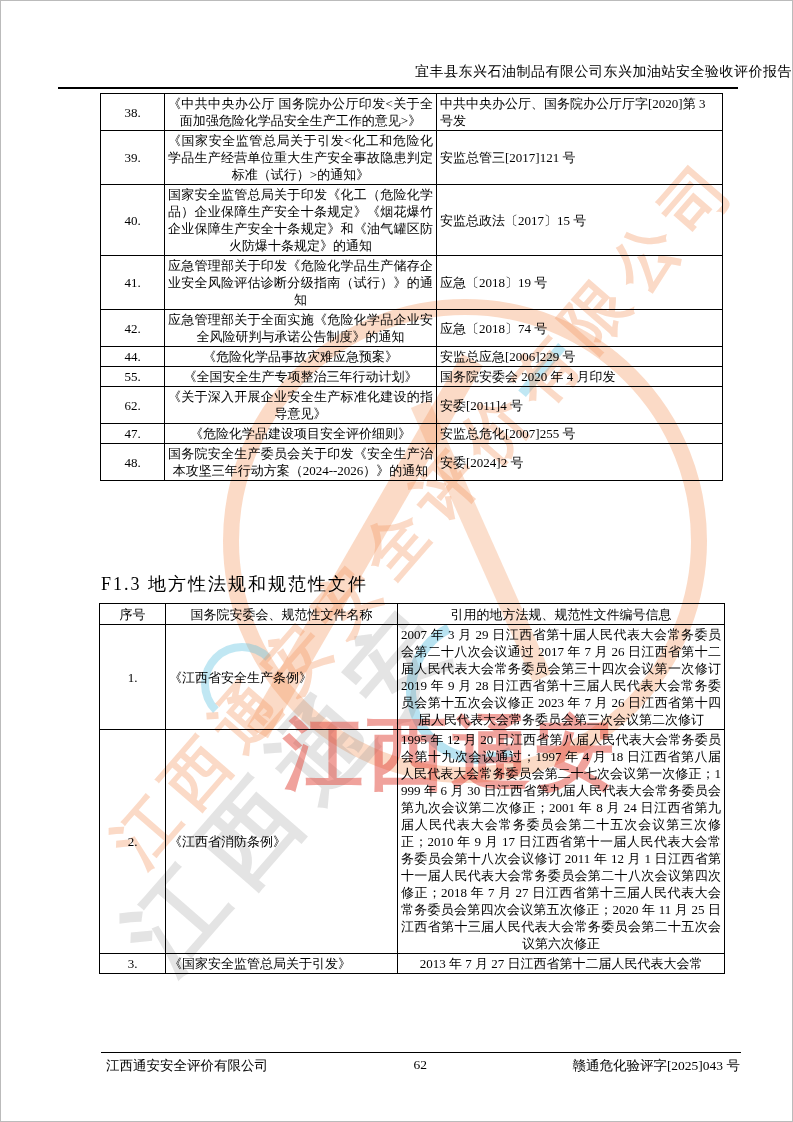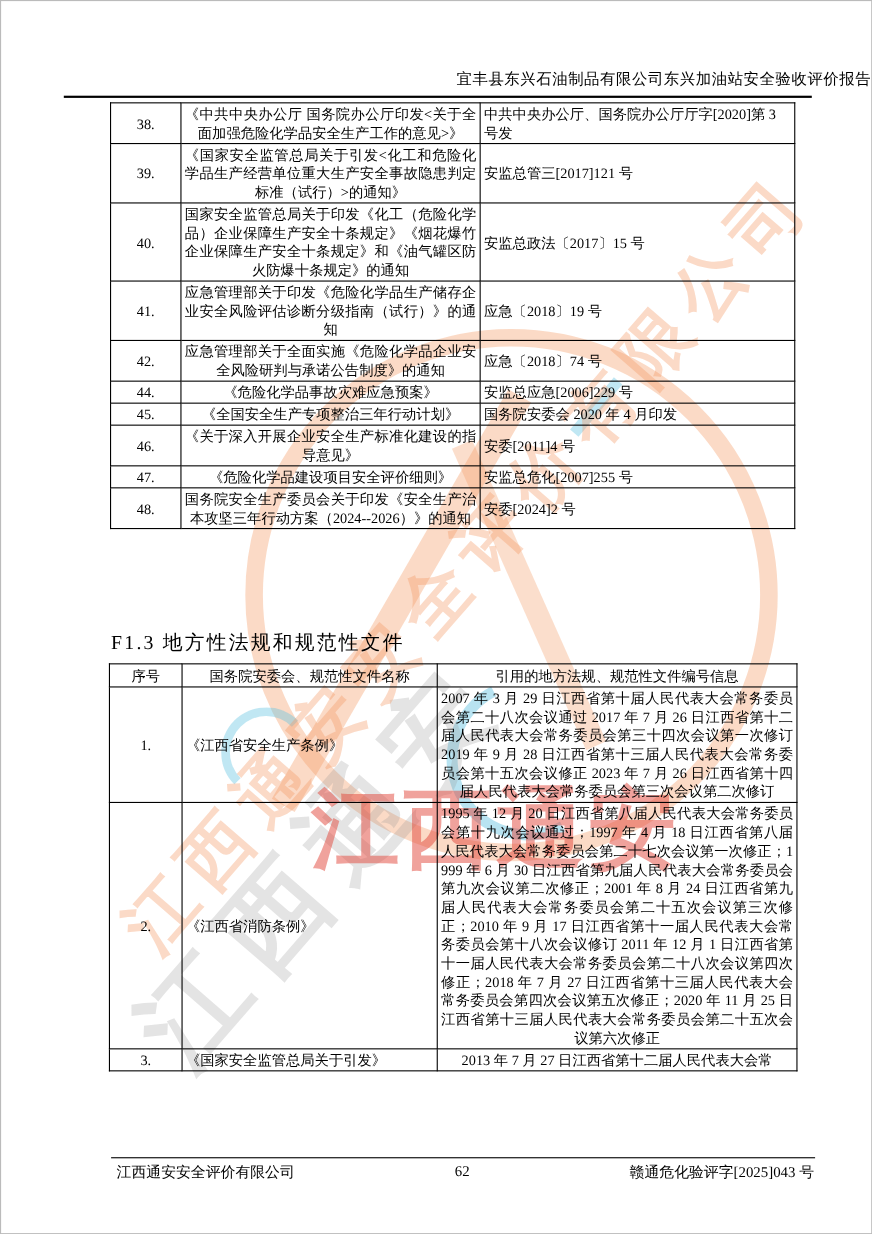--- a/index.html
+++ b/index.html
@@ -132,26 +132,26 @@
           <td class="no-cell">42.</td>
           <td class="name-cell">应急管理部关于全面实施《危险化学品企业安全风险研判与承诺公告制度》的通知</td>
           <td class="info-cell">应急〔2018〕74 号</td>
         </tr>
         <tr>
           <td class="no-cell">44.</td>
           <td class="name-cell">《危险化学品事故灾难应急预案》</td>
           <td class="info-cell">安监总应急[2006]229 号</td>
         </tr>
         <tr>
-          <td class="no-cell">45.</td>
+          <td class="no-cell">55.</td>
           <td class="name-cell">《全国安全生产专项整治三年行动计划》</td>
           <td class="info-cell">国务院安委会 2020 年 4 月印发</td>
         </tr>
         <tr>
-          <td class="no-cell">46.</td>
+          <td class="no-cell">62.</td>
           <td class="name-cell">《关于深入开展企业安全生产标准化建设的指导意见》</td>
           <td class="info-cell">安委[2011]4 号</td>
         </tr>
         <tr>
           <td class="no-cell">47.</td>
           <td class="name-cell">《危险化学品建设项目安全评价细则》</td>
           <td class="info-cell">安监总危化[2007]255 号</td>
         </tr>
         <tr>
           <td class="no-cell">48.</td>

